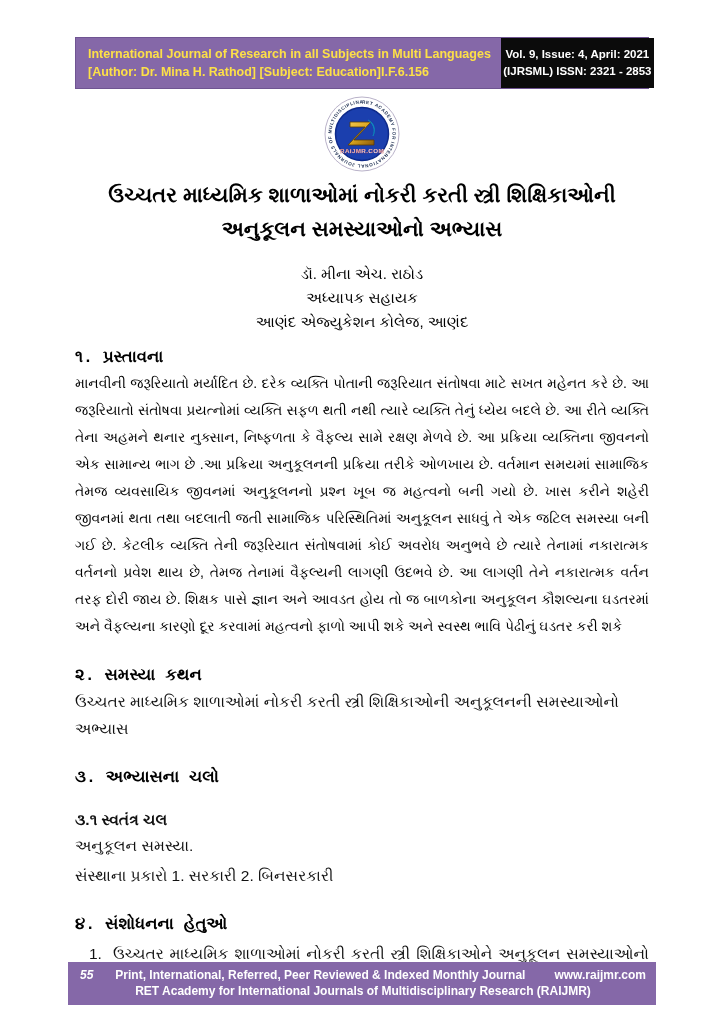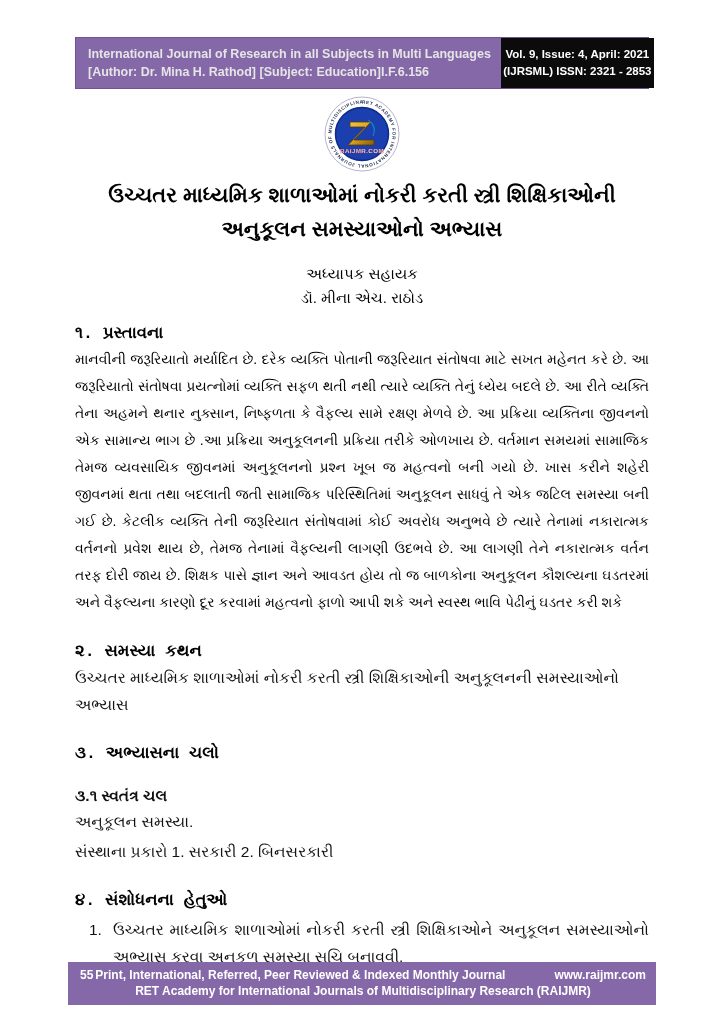--- a/index.html
+++ b/index.html
@@ -17,21 +17,21 @@
 
   
   .hdr {
     display: flex; width: 574px; height: 52px;
     background: #8568a8;
     border: 1px solid #6f5492;
   }
   .hdr-left {
     flex: 1 1 auto;
     padding: 7px 10px 0 12px;
-    color: #e5e5e5;
+    color: #fde047;
   }
   .hdr-left .l1 { font-size: 12.5px; font-weight: bold; line-height: 18px; white-space: nowrap; }
   .hdr-left .l2 { font-size: 12.5px; font-weight: bold; line-height: 18px; white-space: nowrap; }
   .hdr-right {
     flex: 0 0 153px;
     background: #0b0b0b;
     color: #ffffff;
     display: flex; flex-direction: column; justify-content: center; align-items: center;
     text-align: center;
   }
@@ -70,21 +70,21 @@
   
   .ftr {
     position: absolute;
     left: 68px; bottom: 19px;
     width: 588px; height: 43px;
     background: #8568a8;
     color: #ffffff;
     padding: 5px 10px 0 12px;
   }
   .ftr .row1 { display: flex; justify-content: space-between; font-size: 12px; font-weight: bold; line-height: 16px; }
-  .ftr .row1 .pgno { margin-right: 2px; }
+  .ftr .row1 .pgno { margin-right: 22px; font-style: italic; }
   .ftr .row1 .left { display: flex; }
   .ftr .row2 { text-align: center; font-size: 12px; font-weight: bold; line-height: 16px; }
 </style>
 </head>
 <body>
 
 <div class="page">
   <div class="content">
 
     <div class="hdr">
@@ -117,22 +117,23 @@
           <path d="M 26,26 L 47,26 L 30,44 L 50,44 L 50,49 L 24,49 L 41,31 L 26,31 Z" fill="url(#goldgrad)" stroke="#5a3c05" stroke-width="0.8"></path>
           <path d="M 44,24 C 50,27 52,33 49,40 C 52,34 49,27 44,24 Z" fill="#27c4f0" stroke="#0b86b8" stroke-width="0.8"></path>
         </g>
         <text x="38" y="57" text-anchor="middle" font-size="6.2" font-weight="bold" fill="#ffffff" stroke="#c03030" stroke-width="0.25" letter-spacing="0.4">RAIJMR.COM</text>
       </svg>
     </div>
 
     <div class="title">ઉચ્ચતર માધ્યમિક શાળાઓમાં નોકરી કરતી સ્ત્રી શિક્ષિકાઓની અનુકૂલન સમસ્યાઓનો અભ્યાસ</div>
 
     <div class="authors">
+      <div>ડૉ. મીના એચ. રાઠોડ</div>
       <div>અધ્યાપક સહાયક</div>
-      <div>ડૉ. મીના એચ. રાઠોડ</div>
+      <div>આણંદ એજ્યુકેશન કોલેજ, આણંદ</div>
     </div>
 
     <div class="sec-h mt1">૧. પ્રસ્તાવના</div>
     <div class="body-t">માનવીની જરૂરિયાતો મર્યાદિત છે. દરેક વ્યક્તિ પોતાની જરૂરિયાત સંતોષવા માટે સખત મહેનત કરે છે. આ જરૂરિયાતો સંતોષવા પ્રયત્નોમાં વ્યક્તિ સફળ થતી નથી ત્યારે વ્યક્તિ તેનું ધ્યેય બદલે છે. આ રીતે વ્યક્તિ તેના અહમને થનાર નુક્સાન, નિષ્ફળતા કે વૈફલ્ય સામે રક્ષણ મેળવે છે. આ પ્રક્રિયા વ્યક્તિના જીવનનો એક સામાન્ય ભાગ છે .આ પ્રક્રિયા અનુકૂલનની પ્રક્રિયા તરીકે ઓળખાય છે. વર્તમાન સમયમાં સામાજિક તેમજ વ્યવસાયિક જીવનમાં અનુકૂલનનો પ્રશ્ન ખૂબ જ મહત્વનો બની ગયો છે. ખાસ કરીને શહેરી જીવનમાં થતા તથા બદલાતી જતી સામાજિક પરિસ્થિતિમાં અનુકૂલન સાધવું તે એક જટિલ સમસ્યા બની ગઈ છે. કેટલીક વ્યક્તિ તેની જરૂરિયાત સંતોષવામાં કોઈ અવરોધ અનુભવે છે ત્યારે તેનામાં નકારાત્મક વર્તનનો પ્રવેશ થાય છે, તેમજ તેનામાં વૈફલ્યની લાગણી ઉદભવે છે. આ લાગણી તેને નકારાત્મક વર્તન તરફ દોરી જાય છે. શિક્ષક પાસે જ્ઞાન અને આવડત હોય તો જ બાળકોના અનુકૂલન કૌશલ્યના ઘડતરમાં અને વૈફલ્યના કારણો દૂર કરવામાં મહત્વનો ફાળો આપી શકે અને સ્વસ્થ ભાવિ પેઢીનું ઘડતર કરી શકે</div>
 
     <div class="sec-h mt2">૨. સમસ્યા કથન</div>
     <div class="body-line">ઉચ્ચતર માધ્યમિક શાળાઓમાં નોકરી કરતી સ્ત્રી શિક્ષિકાઓની અનુકૂલનની સમસ્યાઓનો અભ્યાસ</div>
 
     <div class="sec-h mt2">૩. અભ્યાસના ચલો</div>
     <div class="sub-h">૩.૧ સ્વતંત્ર ચલ</div>

